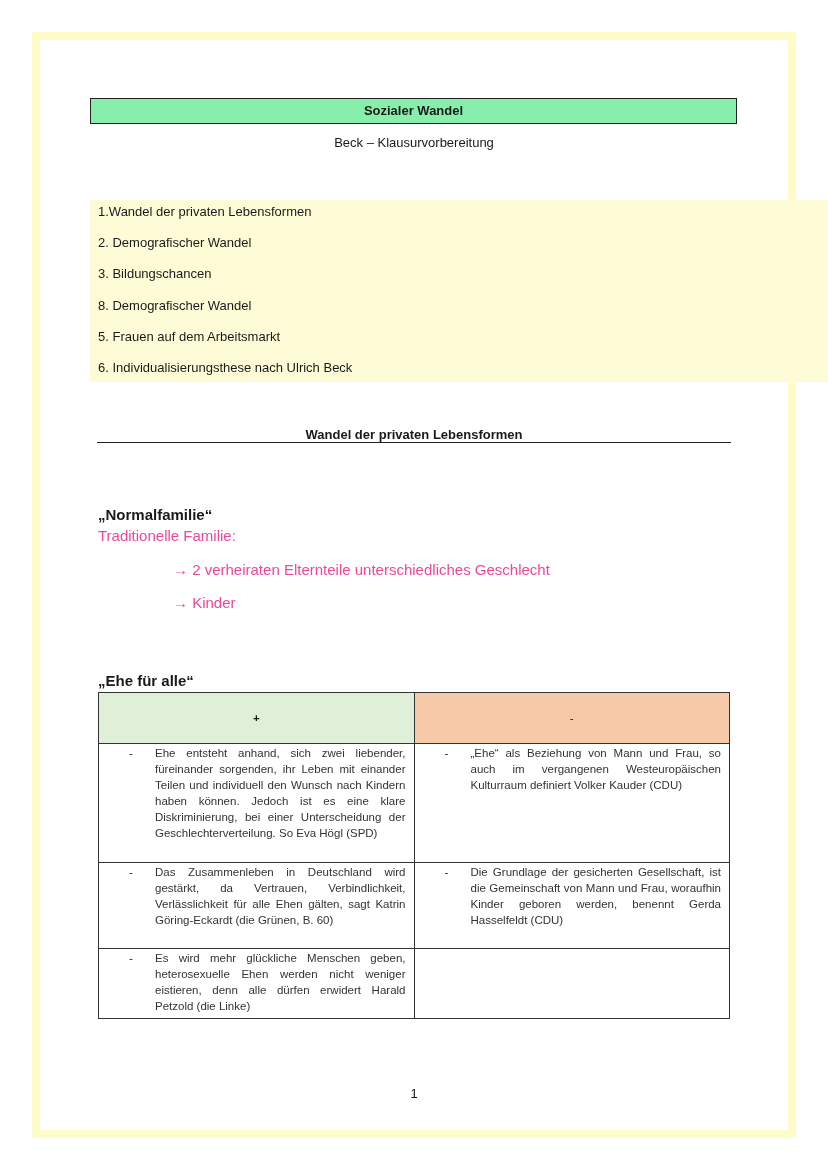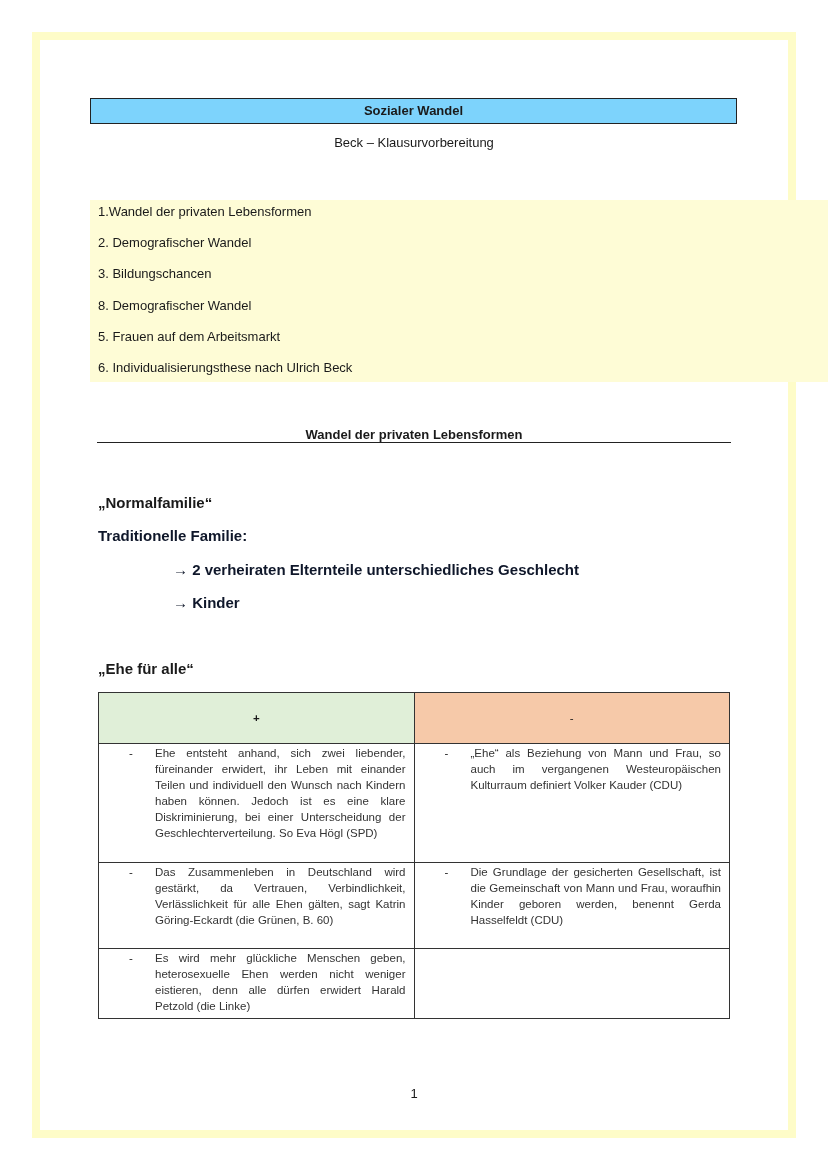--- a/index.html
+++ b/index.html
@@ -2,30 +2,30 @@
 <html><head>
 <meta charset="utf-8">
 <style>
   html, body { margin: 0; padding: 0; background: #ffffff; }
   body { width: 828px; height: 1171px; position: relative; overflow: hidden;
          font-family: "Liberation Sans", sans-serif; color: #1a1a1a; }
   .frame { position: absolute; left: 32px; top: 32px; width: 748px; height: 1090px;
            border: 8px solid #fefcc8; background: #ffffff; }
   .abs { position: absolute; }
   .title-box { left: 90px; top: 98px; width: 645px; height: 24px;
-               background: #7dd3fc; border: 1.5px solid #222; text-align: center;
+               background: #86efac; border: 1.5px solid #222; text-align: center;
                font-weight: bold; font-size: 13px; line-height: 24px; }
   .subtitle { left: 90px; top: 135px; width: 648px; text-align: center; font-size: 13px; }
   .toc { left: 90px; top: 200px; width: 768px; height: 182px; background: #fefcd6; }
   .toc-item { position: absolute; left: 8px; font-size: 13px; }
   .section-head { left: 97px; top: 427px; width: 634px; text-align: center;
                   font-weight: bold; font-size: 13px; padding-bottom: 0;
                   border-bottom: 1.5px solid #222; }
-  .h-bold { font-weight: bold; font-size: 15px; }
-  .body-txt { font-size: 15px; color: #0f172a; font-weight: bold; }
+  .h-bold { font-weight: bold; font-size: 15px; margin-top: 12px; }
+  .body-txt { font-size: 15px; color: #ec4899; }
   table.pc { position: absolute; left: 98px; top: 692px; width: 632px;
              border-collapse: collapse; font-size: 11.5px; line-height: 16px; }
   table.pc td { border: 1.2px solid #333; vertical-align: top; padding: 0; width: 50%; }
   .hd-plus { background: #e0efd8; height: 50px; text-align: center; vertical-align: middle !important; font-weight: bold; }
   .hd-minus { background: #f6c9a9; height: 50px; text-align: center; vertical-align: middle !important; }
   .cell { display: flex; padding: 1px 8px 3px 30px; }
   .dash { width: 26px; flex: none; }
   .ctext { text-align: justify; color: #333; }
   .pagenum { left: 0; top: 1086px; width: 828px; text-align: center; font-size: 13px; }
 </style>
@@ -58,21 +58,21 @@
 <table class="pc">
   <tbody>
       <tr>
     <td class="hd-plus">+</td>
     <td class="hd-minus">-</td>
   </tr>
   <tr style="height:119px">
     <td>
           <div class="cell">
             <span class="dash">-</span>
-            <span class="ctext">Ehe entsteht anhand, sich zwei liebender, füreinander erwidert, ihr Leben mit einander Teilen und individuell den Wunsch nach Kindern haben können. Jedoch ist es eine klare Diskriminierung, bei einer Unterscheidung der Geschlechterverteilung. So Eva Högl (SPD)</span>
+            <span class="ctext">Ehe entsteht anhand, sich zwei liebender, füreinander sorgenden, ihr Leben mit einander Teilen und individuell den Wunsch nach Kindern haben können. Jedoch ist es eine klare Diskriminierung, bei einer Unterscheidung der Geschlechterverteilung. So Eva Högl (SPD)</span>
           </div>
         </td>
     <td>
           <div class="cell">
             <span class="dash">-</span>
             <span class="ctext">„Ehe“ als Beziehung von Mann und Frau, so auch im vergangenen Westeuropäischen Kulturraum definiert Volker Kauder (CDU)</span>
           </div>
         </td>
   </tr>
   <tr style="height:86px">

